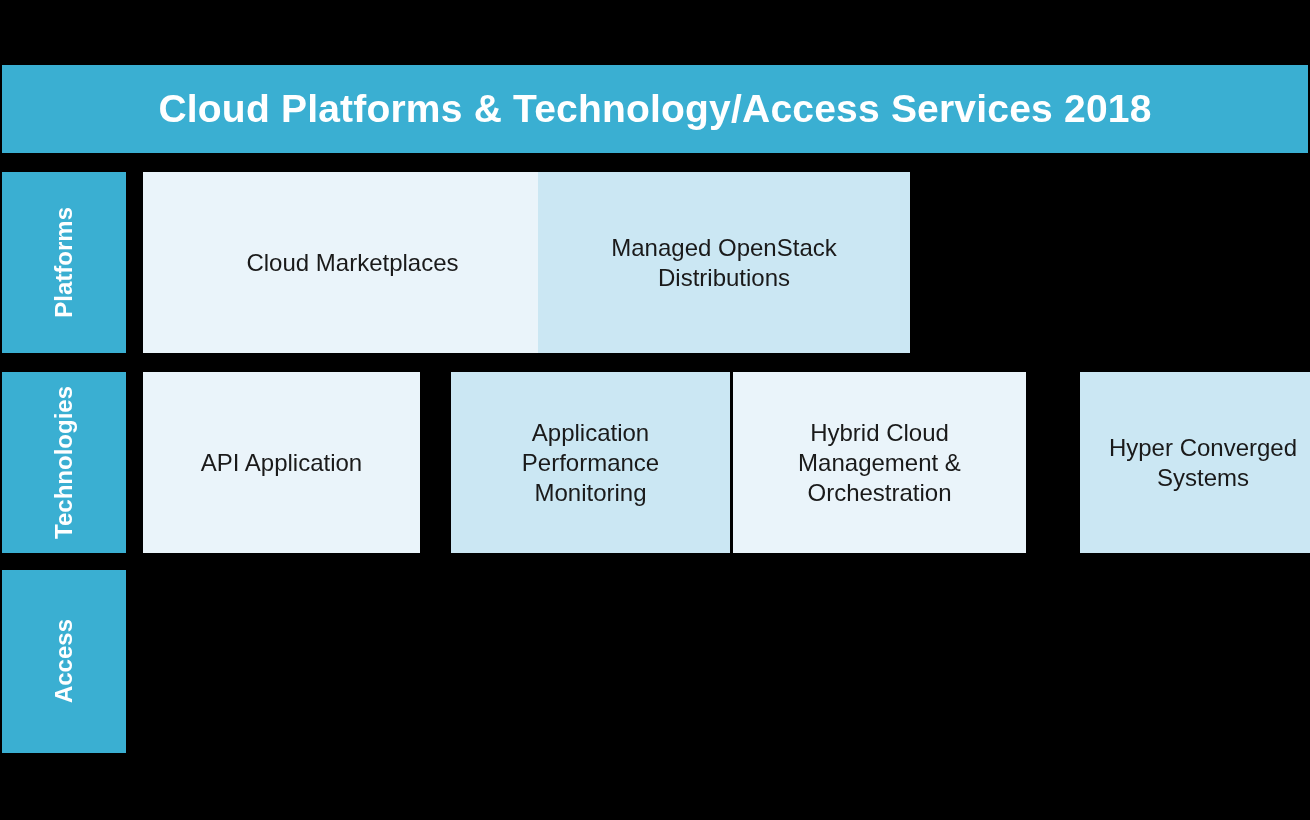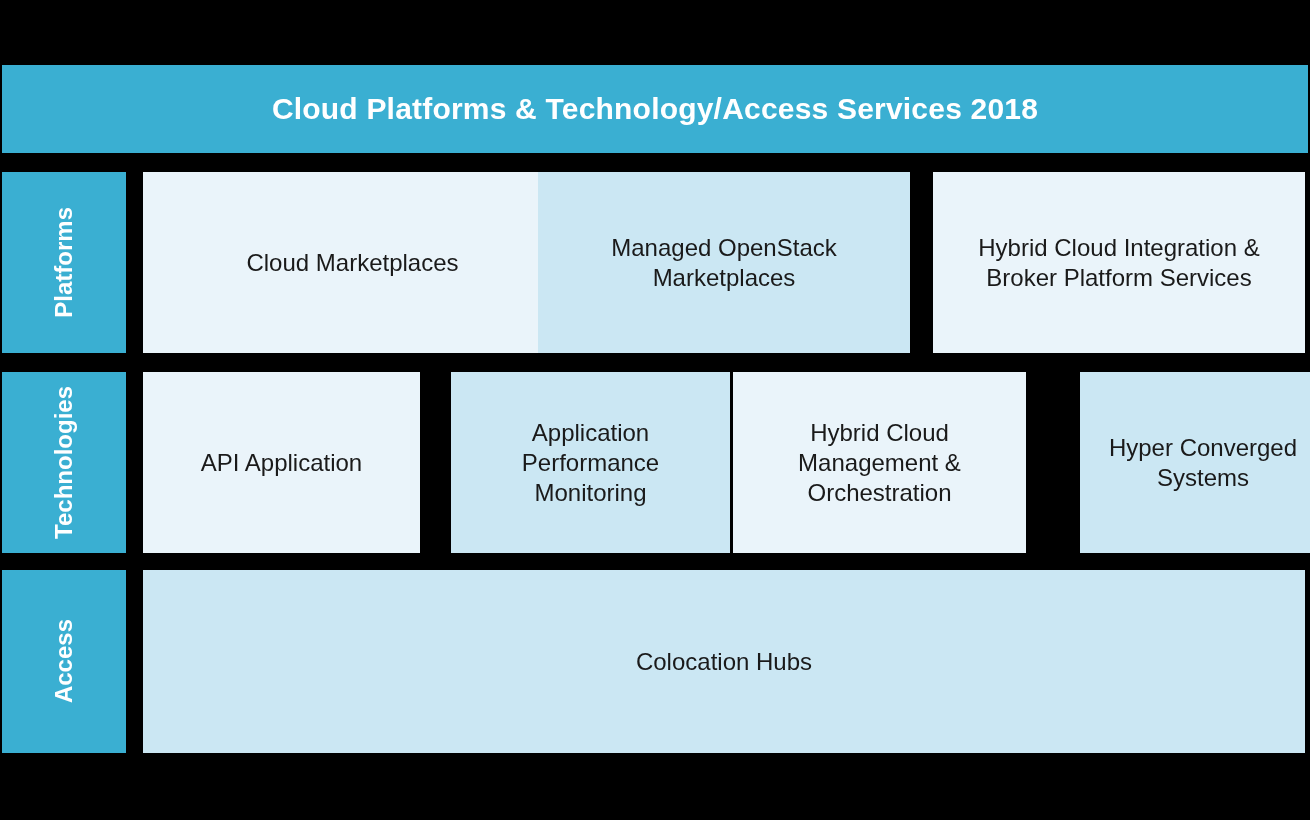--- a/index.html
+++ b/index.html
@@ -22,21 +22,21 @@
     width: 1306px;
     height: 88px;
     background: #3AAFD2;
     display: flex;
     align-items: center;
     justify-content: center;
   }
   .banner h1 {
     margin: 0;
     color: #FFFFFF;
-    font-size: 30px;
+    font-size: 39px;
     font-weight: bold;
     letter-spacing: 0.2px;
   }
   .row {
     position: absolute;
     left: 0;
     width: 1310px;
   }
   .row-1 { top: 172px; height: 181px; }
   .row-2 { top: 372px; height: 181px; }
@@ -99,24 +99,21 @@
   </header>
 
   <section class="row row-1">
     <div class="row-label">
       <span>Platforms</span>
     </div>
     <div class="card tone-light c-r1-1">
       <span>Cloud Marketplaces</span>
     </div>
     <div class="card tone-medium c-r1-2">
-      <span>Managed OpenStack Marketplaces</span>
-    </div>
-    <div class="card tone-light c-r1-3">
-      <span>Hybrid Cloud Integration &amp; Broker Platform Services</span>
+      <span>Managed OpenStack Distributions</span>
     </div>
   </section>
 
   <section class="row row-2">
     <div class="row-label">
       <span>Technologies</span>
     </div>
     <div class="card tone-light c-r2-1">
       <span>API Application</span>
     </div>
@@ -128,18 +125,15 @@
     </div>
     <div class="card tone-medium c-r2-4">
       <span>Hyper Converged Systems</span>
     </div>
   </section>
 
   <section class="row row-3">
     <div class="row-label">
       <span>Access</span>
     </div>
-    <div class="card tone-medium c-r3-1">
-      <span>Colocation Hubs</span>
-    </div>
   </section>
 
 </div>
 
 </body></html>

